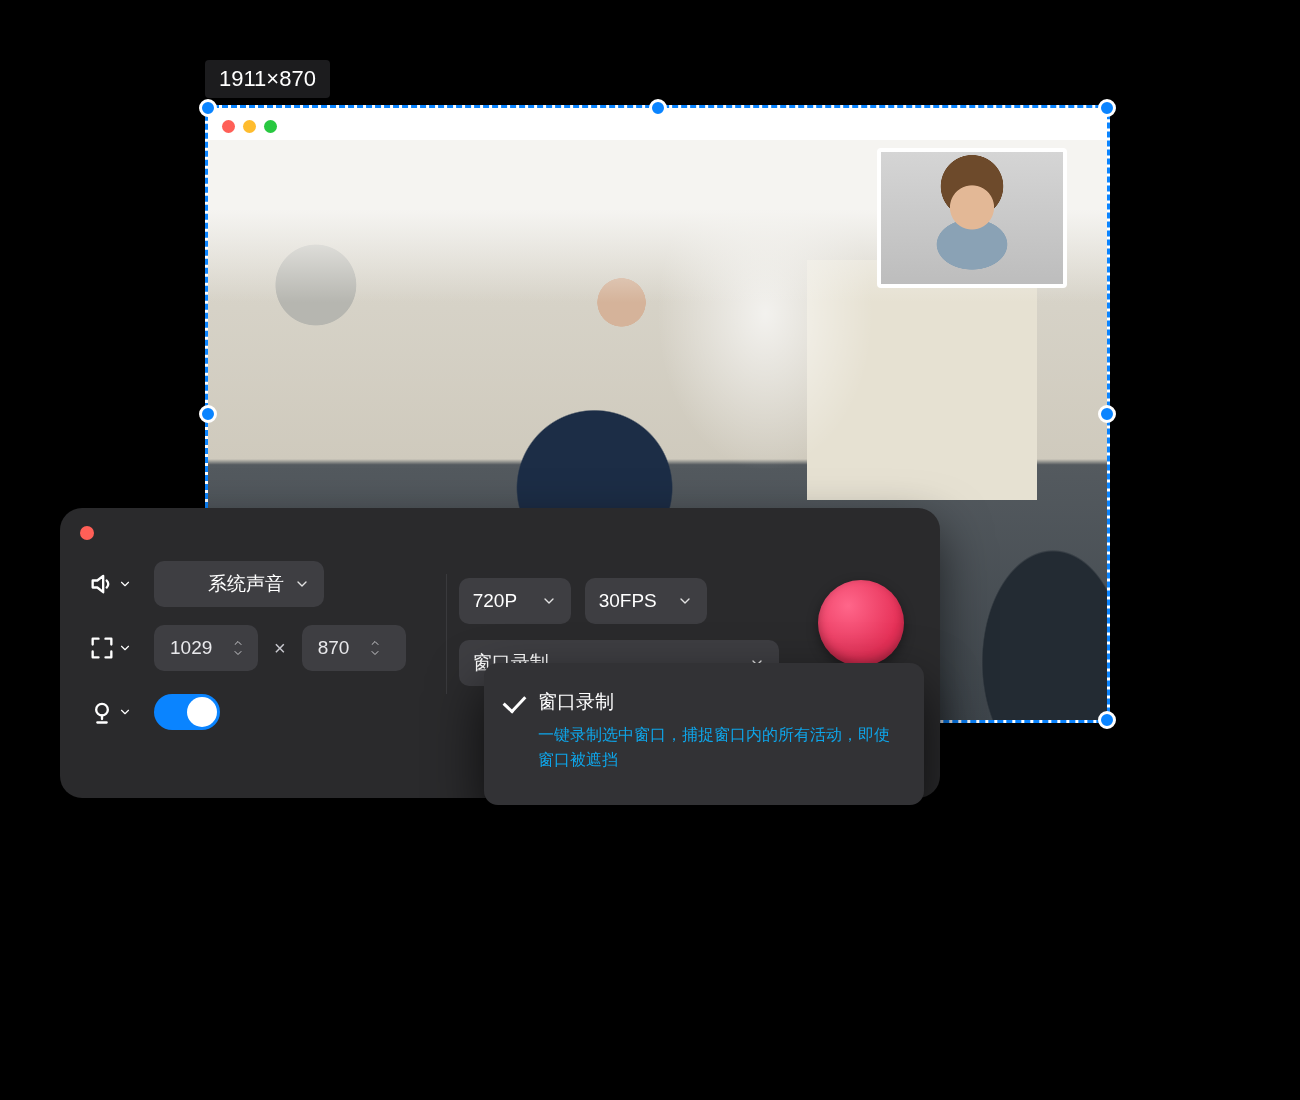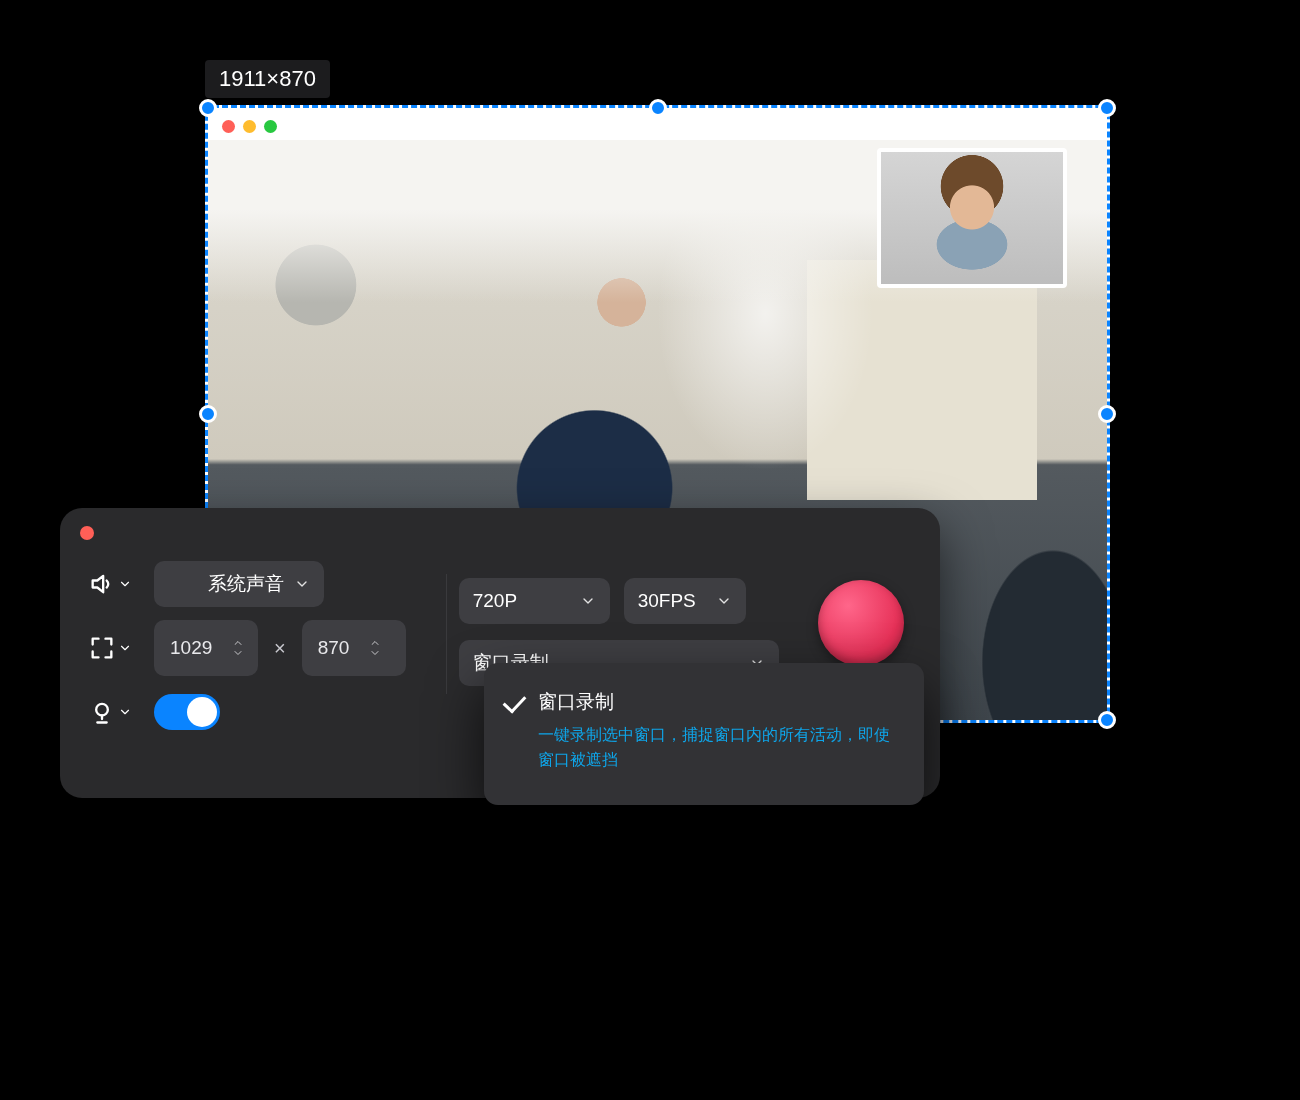--- a/index.html
+++ b/index.html
@@ -151,31 +151,31 @@
     padding: 0 14px;
     font-size: 19px;
     color: #fff;
     gap: 10px;
     cursor: pointer;
   }
   .select .label { flex: 1; }
   .select svg.chev { width: 16px; height: 16px; opacity: .85; }
 
   .sel-audio  { width: 170px; text-align: right; }
-  .sel-res    { width: 151px; }
+  .sel-res    { width: 112px; }
   .sel-fps    { width: 122px; }
   .sel-mode   { width: 320px; }
 
   .x-sep { font-size: 20px; color: #c8c8ce; padding: 0 4px; }
 
   .num-input {
     display: flex; align-items: center;
     background: #3e3e42;
     border-radius: 10px;
-    height: 56px;
+    height: 46px;
     padding: 0 10px 0 16px;
     font-size: 19px;
     gap: 20px;
     width: 104px;
   }
   .stepper {
     display: flex; flex-direction: column; justify-content: center;
     gap: 2px;
   }
   .stepper svg { width: 12px; height: 8px; opacity: .8; cursor: pointer; }

